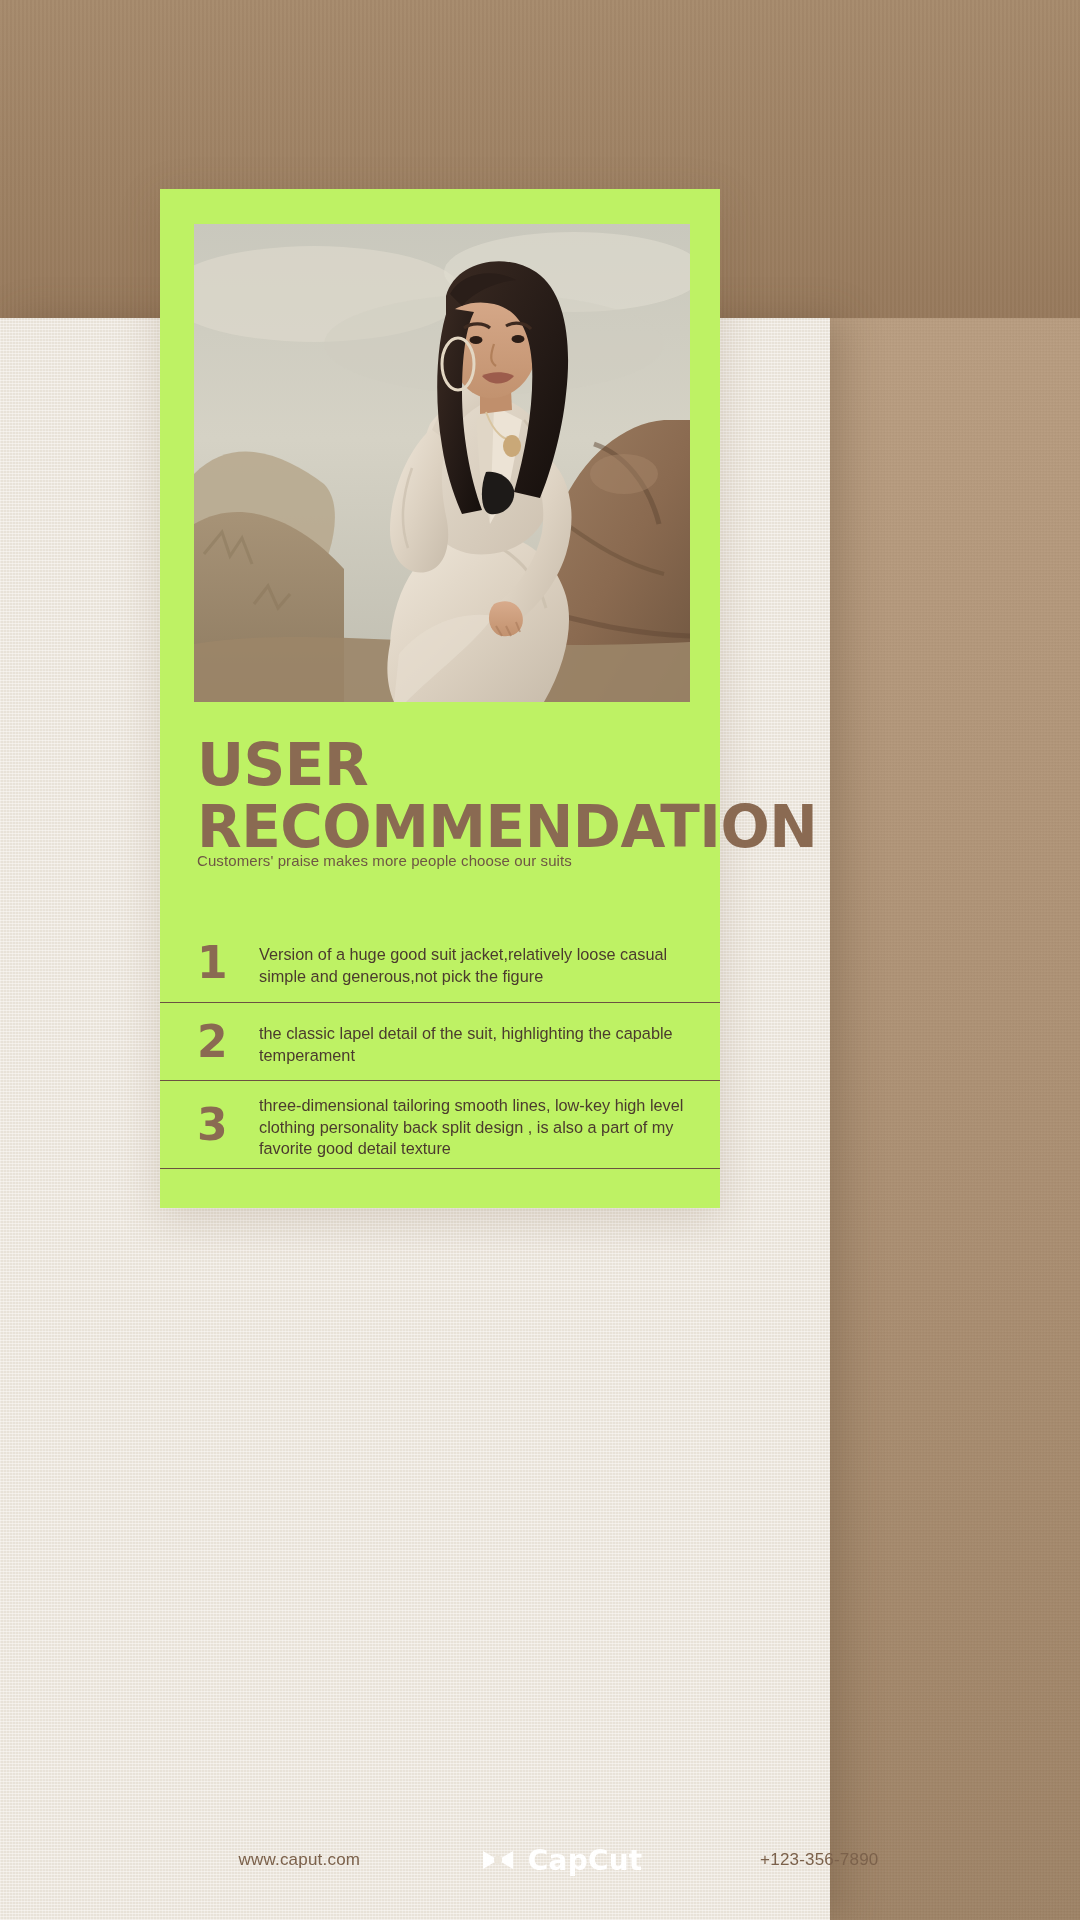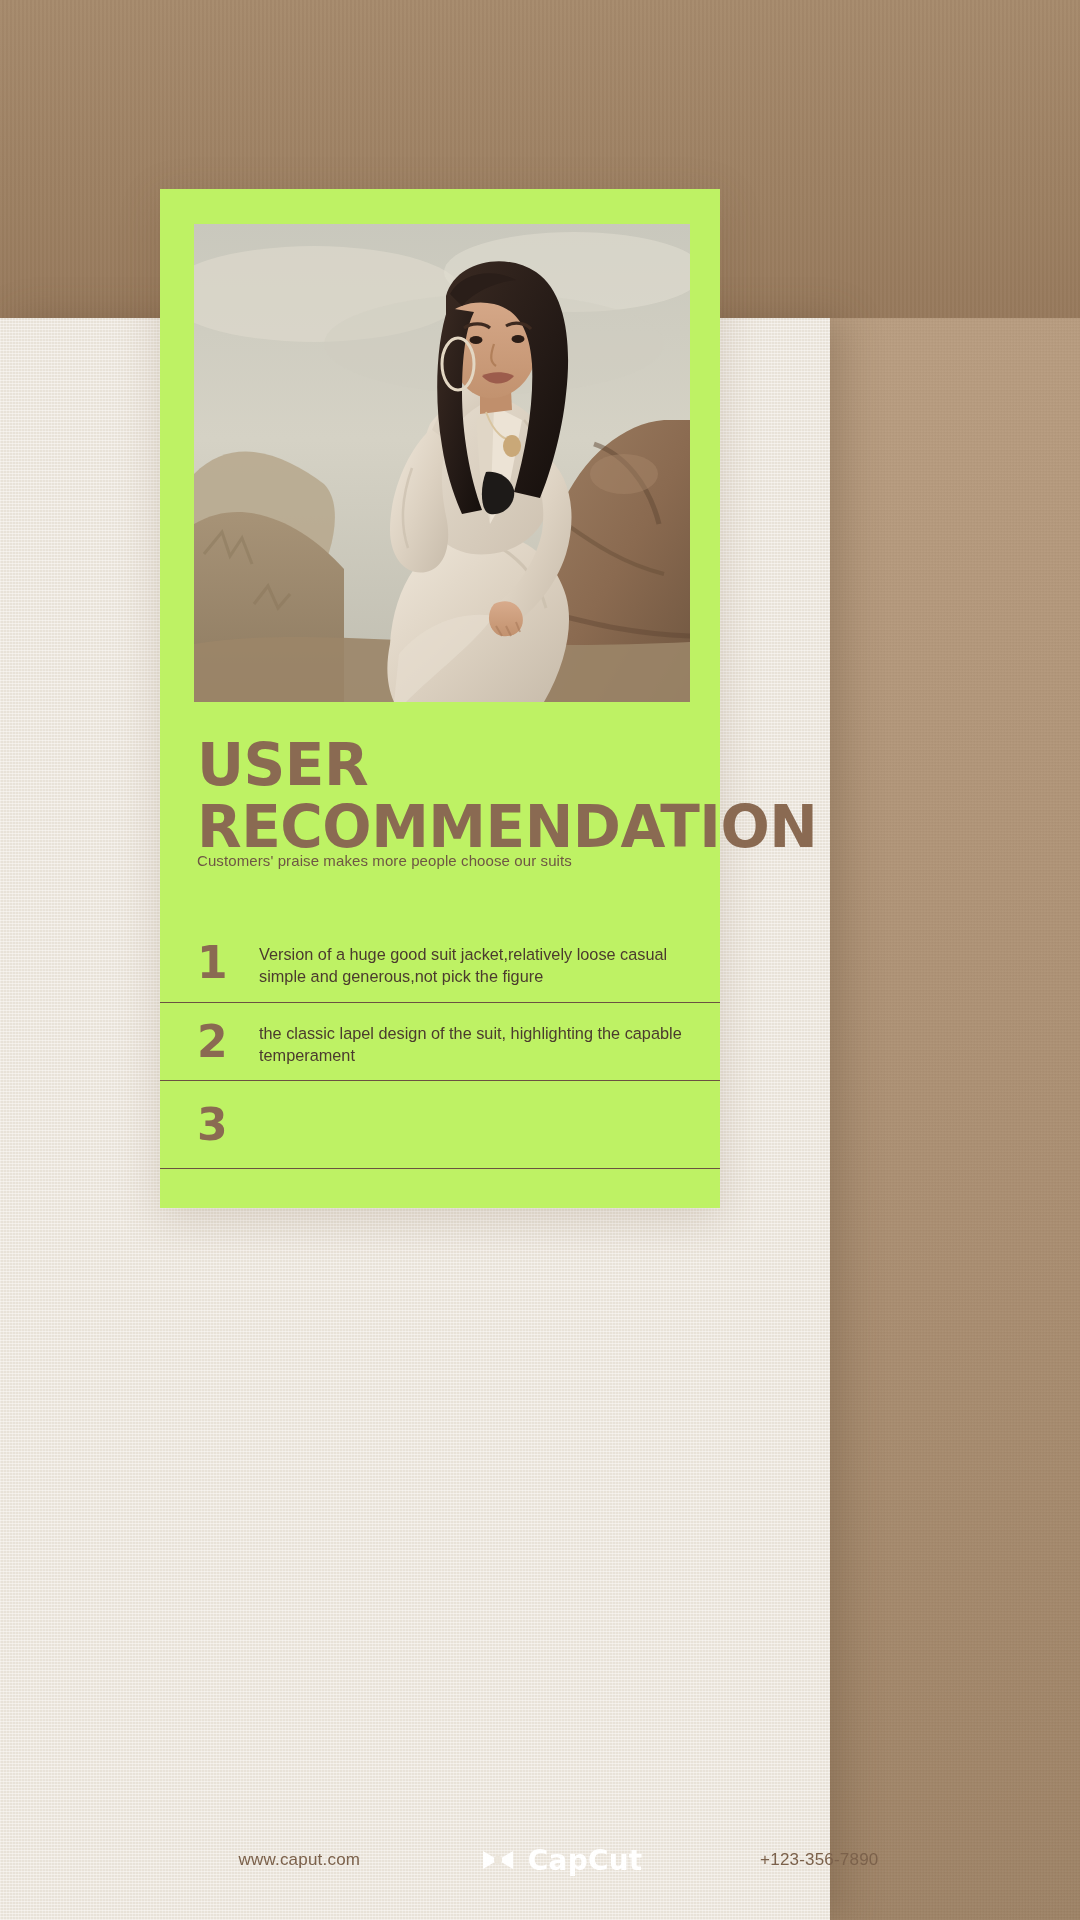--- a/index.html
+++ b/index.html
@@ -314,24 +314,25 @@
 
   <div class="subtitle">Customers' praise makes more people choose our suits</div>
 
   <div class="list">
     <div class="row row-1 first">
       <div class="row-num">1</div>
       <div class="row-text">Version of a huge good suit jacket,relatively loose casual simple and generous,not pick the figure</div>
     </div>
     <div class="row row-2">
       <div class="row-num">2</div>
-      <div class="row-text">the classic lapel design of the suit, highlighting the capable temperament</div>
+      <div class="row-text">the classic lapel detail of the suit, highlighting the capable temperament</div>
     </div>
     <div class="row row-3">
       <div class="row-num">3</div>
+      <div class="row-text">three-dimensional tailoring smooth lines, low-key high level clothing personality back split design , is also a part of my favorite good detail texture</div>
     </div>
   </div>
 
 </div>
 
 <div class="footer">
   <div class="footer-inner">
     <div class="footer-text">www.caput.com</div>
     <div class="brand">
       <svg class="brand-mark" width="40" height="30" viewBox="0 0 40 30">

